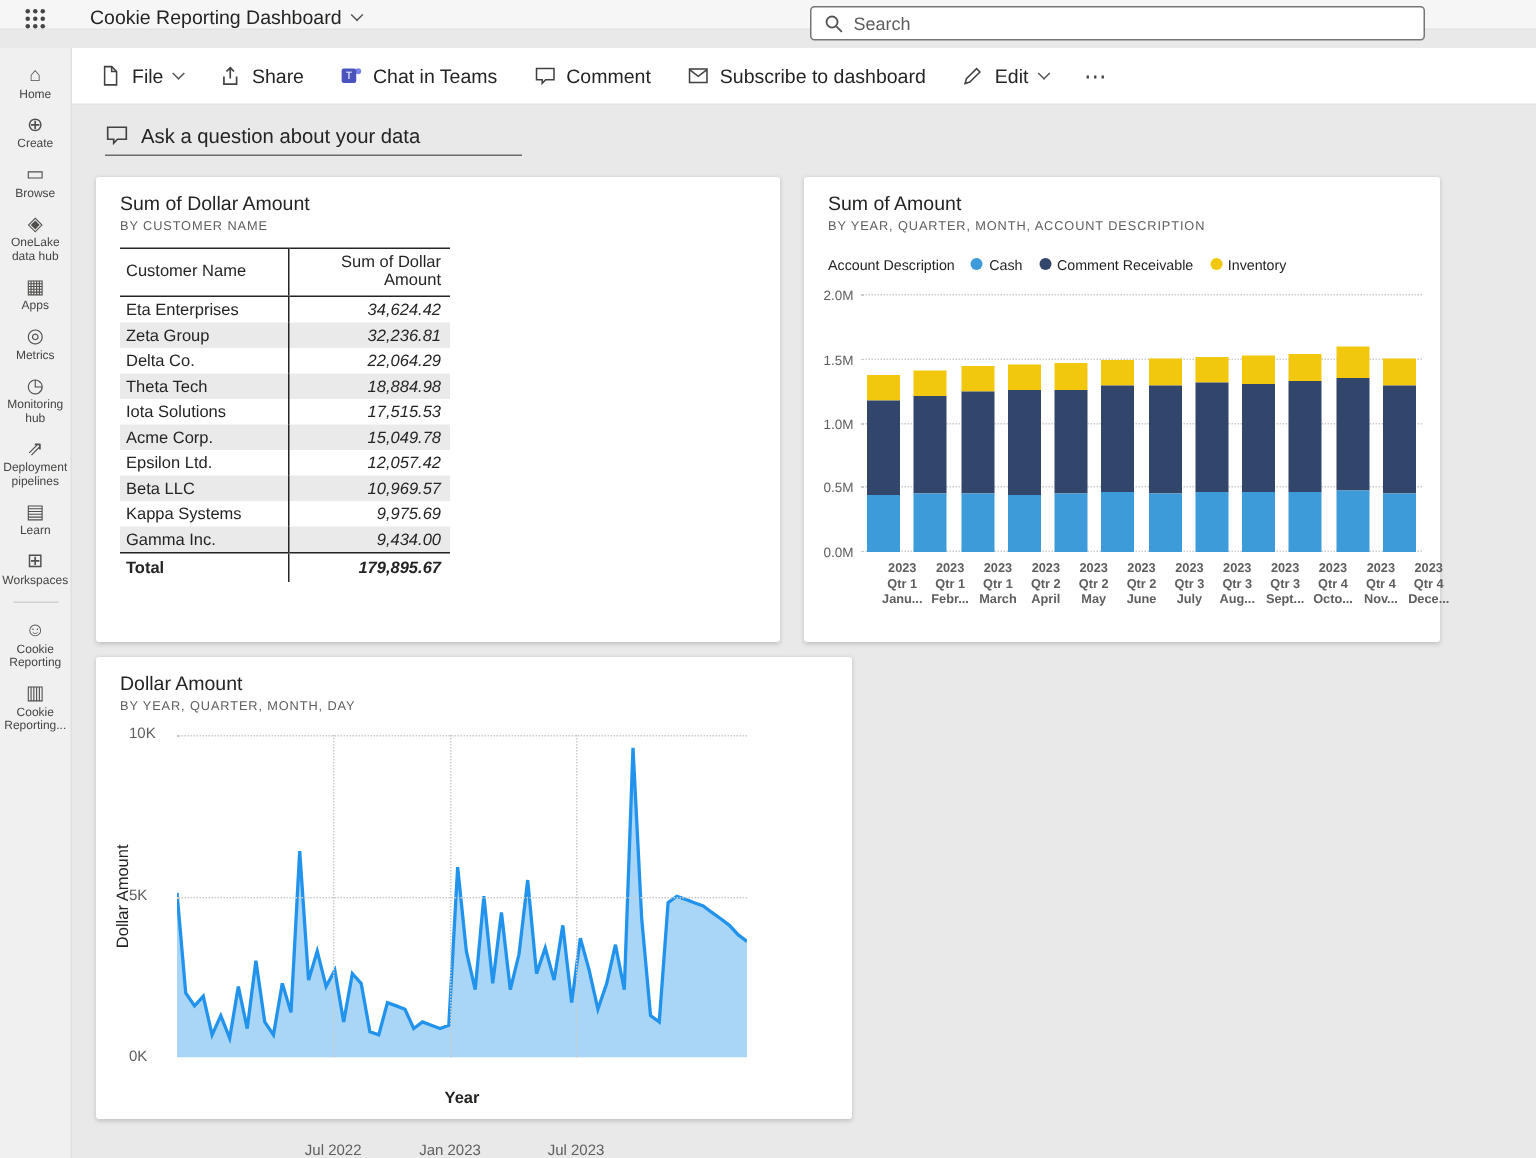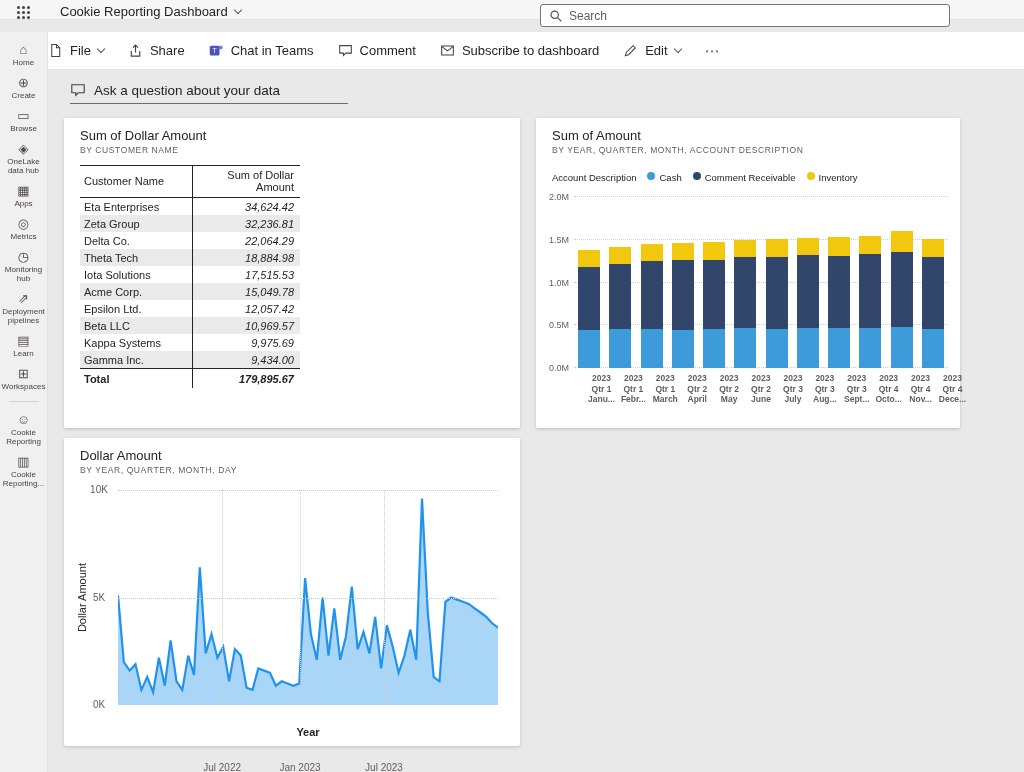--- a/index.html
+++ b/index.html
@@ -21,33 +21,33 @@
   .searchbox{position:absolute;left:540px;top:4px;width:410px;height:23px;background:#fff;border:1px solid #767676;border-radius:3px;display:flex;align-items:center;padding:0 8px;gap:6px;}
   .searchbox input{border:none;outline:none;flex:1;font-size:12px;font-family:inherit;background:transparent;color:#252423;}
   .searchbox input::placeholder{color:#605e5c;}
   
   .sidebar{position:absolute;top:32px;left:0;bottom:0;width:48px;background:#f0f0f0;border-right:1px solid #e0e0e0;display:flex;flex-direction:column;align-items:center;padding-top:10px;gap:8px;z-index:4;}
   .snav{display:flex;flex-direction:column;align-items:center;width:46px;cursor:pointer;color:#3b3a39;}
   .snav .ic{font-size:13px;line-height:15px;color:#514f4d;}
   .snav .lb{font-size:8px;line-height:9px;text-align:center;color:#454442;margin-top:1px;word-wrap:break-word;width:44px;}
   .sdiv{width:30px;border-top:1px solid #d2d2d2;margin:2px 0;}
   
-  .toolbar{position:absolute;left:48px;top:32px;right:0;height:38px;background:#fff;border-bottom:1px solid #e3e3e3;display:flex;align-items:center;gap:24px;font-size:13px;color:#252423;z-index:3;}
+  .toolbar{position:absolute;left:48px;top:32px;right:0;height:38px;background:#fff;border-bottom:1px solid #e3e3e3;display:flex;align-items:center;padding-left:18px;gap:24px;font-size:13px;color:#252423;z-index:3;}
   .tbtn{display:flex;align-items:center;gap:7px;cursor:pointer;white-space:nowrap;}
   .tbtn svg{display:block;}
   .more-dots{font-size:15px;letter-spacing:1px;color:#424242;cursor:pointer;}
   
   .qna{position:absolute;left:70px;top:82px;width:278px;display:flex;align-items:center;gap:8px;border-bottom:1px solid #6b6b6b;padding-bottom:5px;z-index:2;}
   .qna input{border:none;outline:none;flex:1;font-size:13.5px;font-family:inherit;background:transparent;color:#252423;}
   .qna input::placeholder{color:#252423;}
   
   .card{position:absolute;background:#fff;border-radius:2px;box-shadow:0 1px 3.6px rgba(0,0,0,0.18);}
   .card-table{left:64px;top:118px;width:456px;height:310px;}
   .card-bar{left:536px;top:118px;width:424px;height:310px;}
-  .card-line{left:64px;top:438px;width:456px;height:308px;}
+  .card-line{left:64px;top:438px;width:504px;height:308px;}
   .card-title{margin:10px 0 0 16px;font-size:13px;color:#252423;}
   .card-sub{margin:2px 0 0 16px;font-size:8.5px;letter-spacing:0.6px;color:#605e5c;}
   
   .pbi-table{margin:10px 0 0 16px;border-collapse:collapse;font-size:11px;color:#252423;}
   .pbi-table th{font-weight:400;text-align:left;border-top:1px solid #252423;border-bottom:1px solid #252423;padding:3px 6px 4px 4px;}
   .pbi-table th.num,.pbi-table td.num{text-align:right;border-left:1px solid #252423;}
   .pbi-table td{padding:2.5px 6px 2.5px 4px;}
   .pbi-table td:first-child{width:112px;}
   .pbi-table td.num{width:108px;font-style:italic;}
   .pbi-table tbody tr:nth-child(even){background:#eaeaea;}
@@ -61,21 +61,21 @@
   .bgrid{position:absolute;left:0;right:0;border-top:1px dotted #cccccc;}
   .bylab{position:absolute;left:-34px;width:29px;text-align:right;font-size:9px;color:#605e5c;}
   .bars{position:absolute;left:0;right:0;top:0;bottom:0;display:flex;align-items:flex-end;justify-content:space-between;padding:0 4px;}
   .bar{width:22px;display:flex;flex-direction:column-reverse;cursor:pointer;}
   .bxlabels{position:absolute;left:50px;top:255px;width:382px;display:flex;justify-content:space-between;font-weight:bold;}
   .bxl{width:31px;text-align:center;font-size:8.5px;color:#605e5c;line-height:10.5px;}
   
   .lytitle{position:absolute;left:12px;top:52px;height:215px;display:flex;align-items:center;}
   .lytitle span{writing-mode:vertical-rl;transform:rotate(180deg);font-size:11px;color:#252423;}
   .lplot{position:absolute;left:54px;top:52px;width:380px;height:215px;}
-  .lylab{position:absolute;left:-32px;width:26px;text-align:center;font-size:10px;color:#605e5c;}
+  .lylab{position:absolute;left:-32px;width:26px;text-align:left;font-size:10px;color:#605e5c;}
   .lvgrid{position:absolute;top:0;bottom:0;border-left:1px dotted #cccccc;}
   .lhgrid{position:absolute;left:0;right:0;border-top:1px dotted #cccccc;}
   .lxlab{position:absolute;top:272px;transform:translateX(-50%);font-size:10px;color:#605e5c;white-space:nowrap;}
   .lxtitle{position:absolute;left:54px;top:288px;width:380px;text-align:center;font-size:11px;font-weight:bold;color:#252423;}
 </style>
 </head>
 <body>
 
 <header class="topbar">
   <div class="waffle-wrap">

